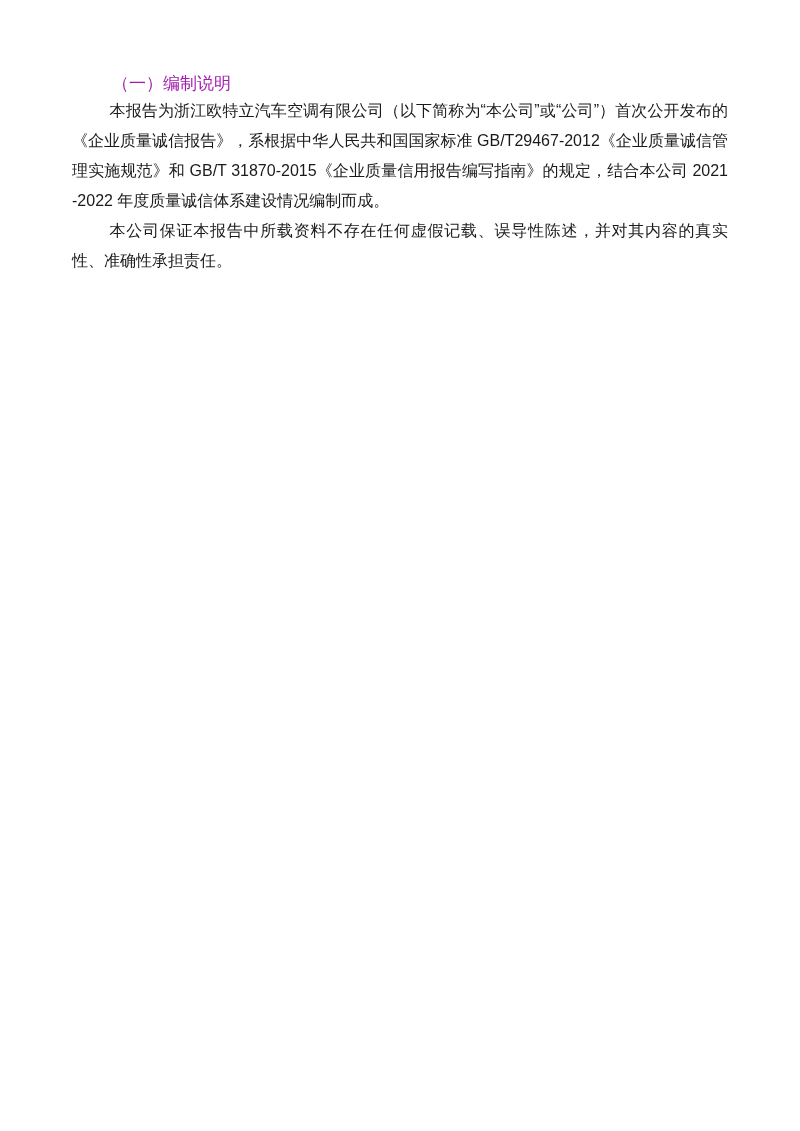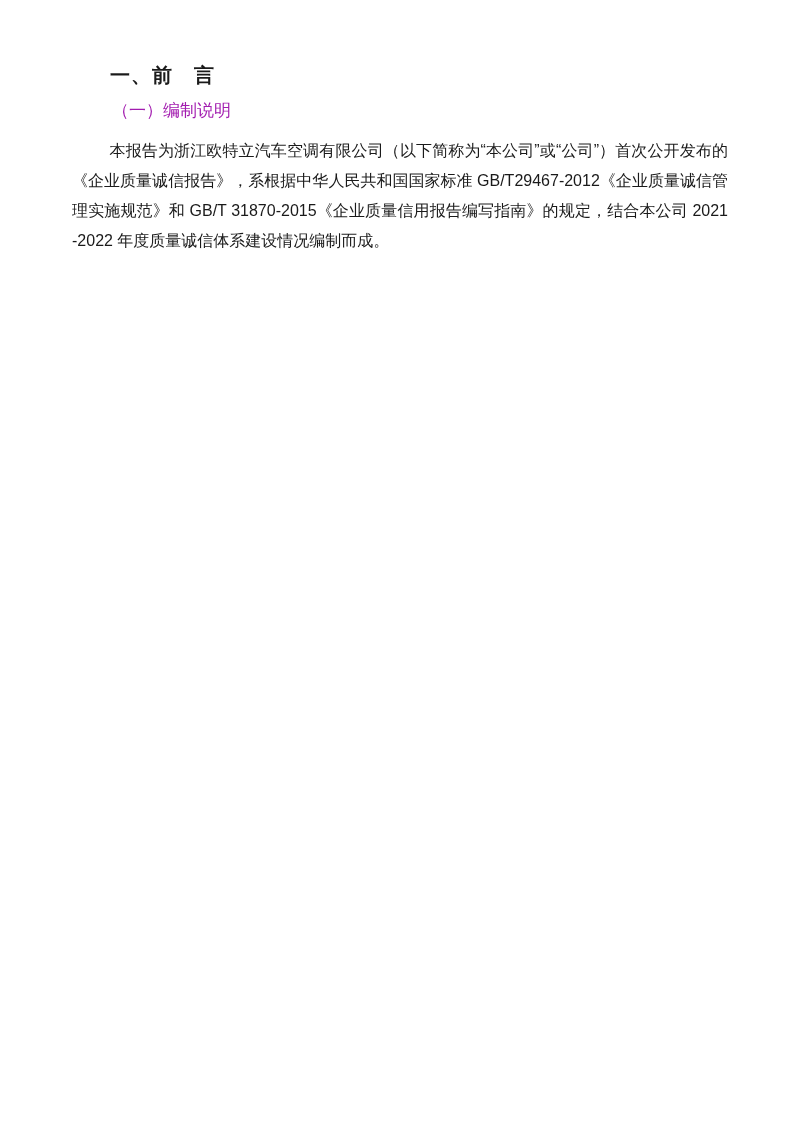--- a/index.html
+++ b/index.html
@@ -28,36 +28,36 @@
     color: #1a1a1a;
   }
   .subsection-heading {
     margin: 10px 0 0 40px;
     font-size: 17px;
     line-height: 24px;
     font-weight: normal;
     color: #a21caf;
   }
   .body-text {
-    margin-top: 13px;
+    margin-top: 0;
   }
   .body-text p {
     margin: 0;
     font-size: 16px;
     line-height: 30px;
     text-align: justify;
     text-indent: 2.35em;
     color: #1a1a1a;
     word-break: break-all;
   }
 </style>
 </head>
 <body>
 
 <div class="page">
   <div class="content">
-    <h1 class="section-heading">一、前　言</h1>
     <h2 class="subsection-heading">（一）编制说明</h2>
     <div class="body-text">
       <p>本报告为浙江欧特立汽车空调有限公司（以下简称为“本公司”或“公司”）首次公开发布的《企业质量诚信报告》，系根据中华人民共和国国家标准 GB/T29467-2012《企业质量诚信管理实施规范》和 GB/T 31870-2015《企业质量信用报告编写指南》的规定，结合本公司 2021-2022 年度质量诚信体系建设情况编制而成。</p>
+      <p>本公司保证本报告中所载资料不存在任何虚假记载、误导性陈述，并对其内容的真实性、准确性承担责任。</p>
     </div>
   </div>
 </div>
 
 </body></html>

